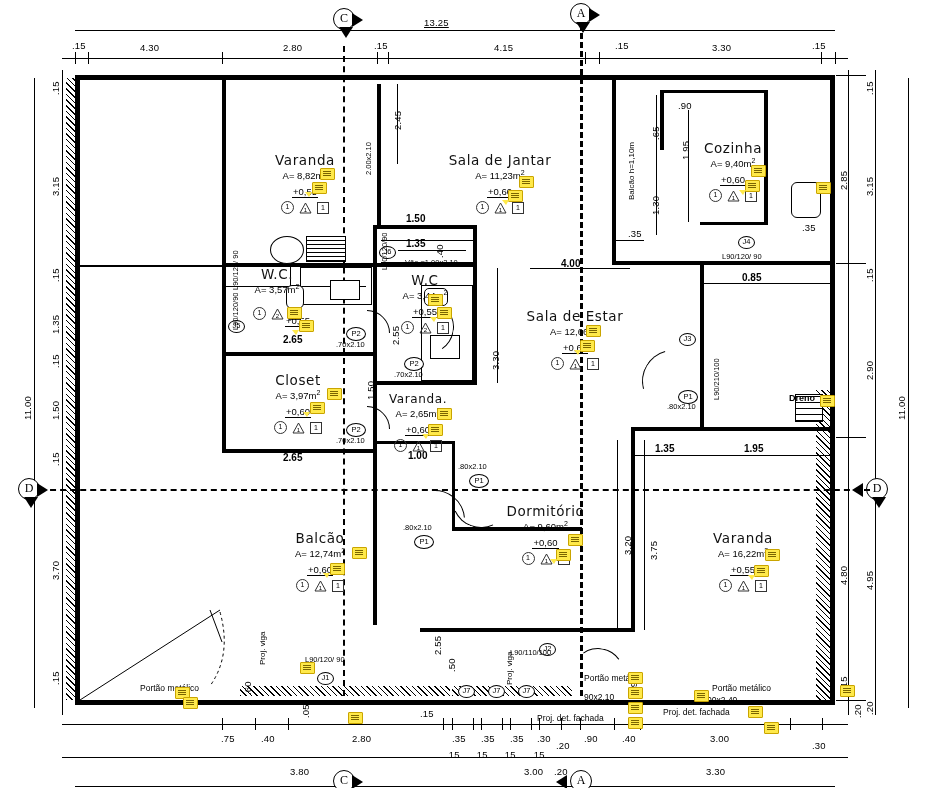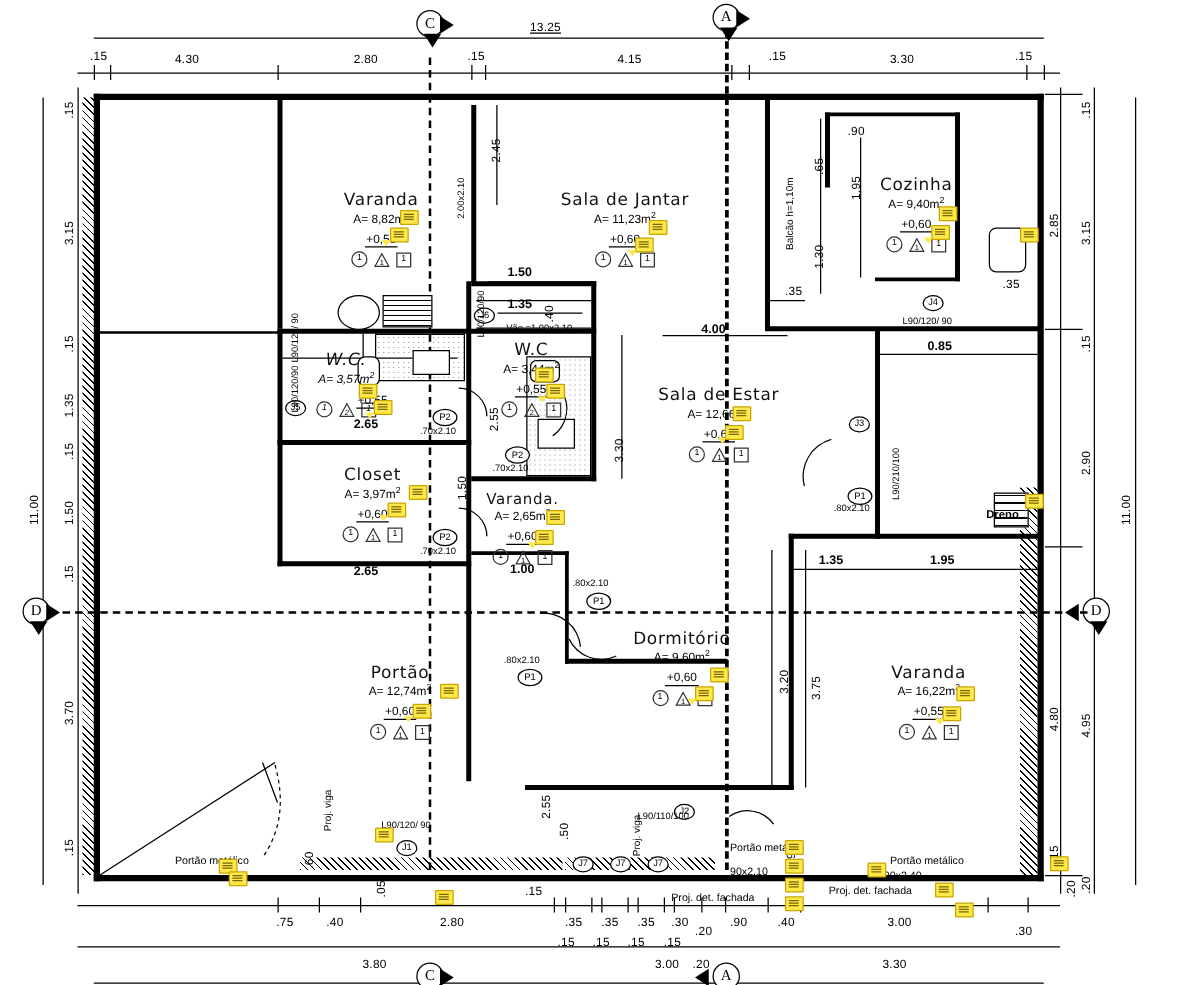--- a/index.html
+++ b/index.html
@@ -283,21 +283,21 @@
     <div class="syms">
       <div class="sym-c">1</div>
       <svg width="13" height="12">
           <polygon points="6.5,1 12,11 1,11" fill="none" stroke="#333"></polygon>
           <text x="6.5" y="10" font-size="6" text-anchor="middle">1</text>
         </svg>
       <div class="sym-s">1</div>
     </div>
   </div>
 
-  <div class="room" style="left:232px;top:280px;width:90px;font-style:italic;">
+  <div class="room" style="left:232px;top:266px;width:90px;">
     <div class="rname">W.C.</div>
     <div class="rarea"><span>A= 3,57m</span><span class="sup">2</span></div>
     <div class="syms" style="margin-top:12px;">
       <div class="sym-c">1</div>
       <svg width="13" height="12">
           <polygon points="6.5,1 12,11 1,11" fill="none" stroke="#333"></polygon>
           <text x="6.5" y="10" font-size="6" text-anchor="middle">2</text>
         </svg>
       <div class="sym-s">1</div>
     </div>
@@ -354,21 +354,21 @@
       <div class="sym-c">1</div>
       <svg width="13" height="12">
           <polygon points="6.5,1 12,11 1,11" fill="none" stroke="#333"></polygon>
           <text x="6.5" y="10" font-size="6" text-anchor="middle">1</text>
         </svg>
       <div class="sym-s">1</div>
     </div>
   </div>
 
   <div class="room" style="left:270px;top:530px;width:100px;">
-    <div class="rname">Portão</div>
+    <div class="rname">Balcão</div>
     <div class="rarea"><span>A= 12,74m</span><span class="sup">2</span></div>
     <div><span class="rlev">+0,60</span></div>
     <div class="syms">
       <div class="sym-c">1</div>
       <svg width="13" height="12">
           <polygon points="6.5,1 12,11 1,11" fill="none" stroke="#333"></polygon>
           <text x="6.5" y="10" font-size="6" text-anchor="middle">1</text>
         </svg>
       <div class="sym-s">1</div>
     </div>
@@ -429,21 +429,21 @@
   <div class="txt vert" style="left:712px;top:400px;font-size:7.5px;">L90/210/100</div>
   <div class="txt vert" style="left:231px;top:330px;font-size:7.5px;">L90/120/90</div>
   <div class="txt vert" style="left:231px;top:290px;font-size:7.5px;">L90/120/ 90</div>
   <div class="txt vert" style="left:380px;top:270px;font-size:7.5px;">L90/120/90</div>
   <div class="txt vert" style="left:364px;top:175px;font-size:7.5px;">2.00x2.10</div>
   <div class="txt" style="left:510px;top:648px;font-size:7.5px;">L90/110/100</div>
   <div class="txt" style="left:305px;top:655px;font-size:7.5px;">L90/120/ 90</div>
 
   <div class="txt vert" style="left:627px;top:200px;font-size:8px;">Balcão h=1,10m</div>
   <div class="txt" style="left:405px;top:258px;font-size:7.5px;">Vão =1,00x2,10</div>
-  <div class="txtb" style="left:789px;top:406px;">Dreno</div>
+  <div class="txtb" style="left:789px;top:393px;">Dreno</div>
   <div class="txt vert" style="left:258px;top:665px;font-size:8px;">Proj. viga</div>
   <div class="txt vert" style="left:505px;top:685px;font-size:8px;">Proj. viga</div>
 
   <div class="txt" style="left:140px;top:683px;font-size:8.5px;text-align:center;">
     <span>Portão metálico</span>
   </div>
   <div class="txt" style="left:584px;top:673px;font-size:8.5px;">
     <span>Portão metálico</span>
   </div>
   <div class="txt" style="left:584px;top:692px;font-size:8.5px;">90x2.10</div>

